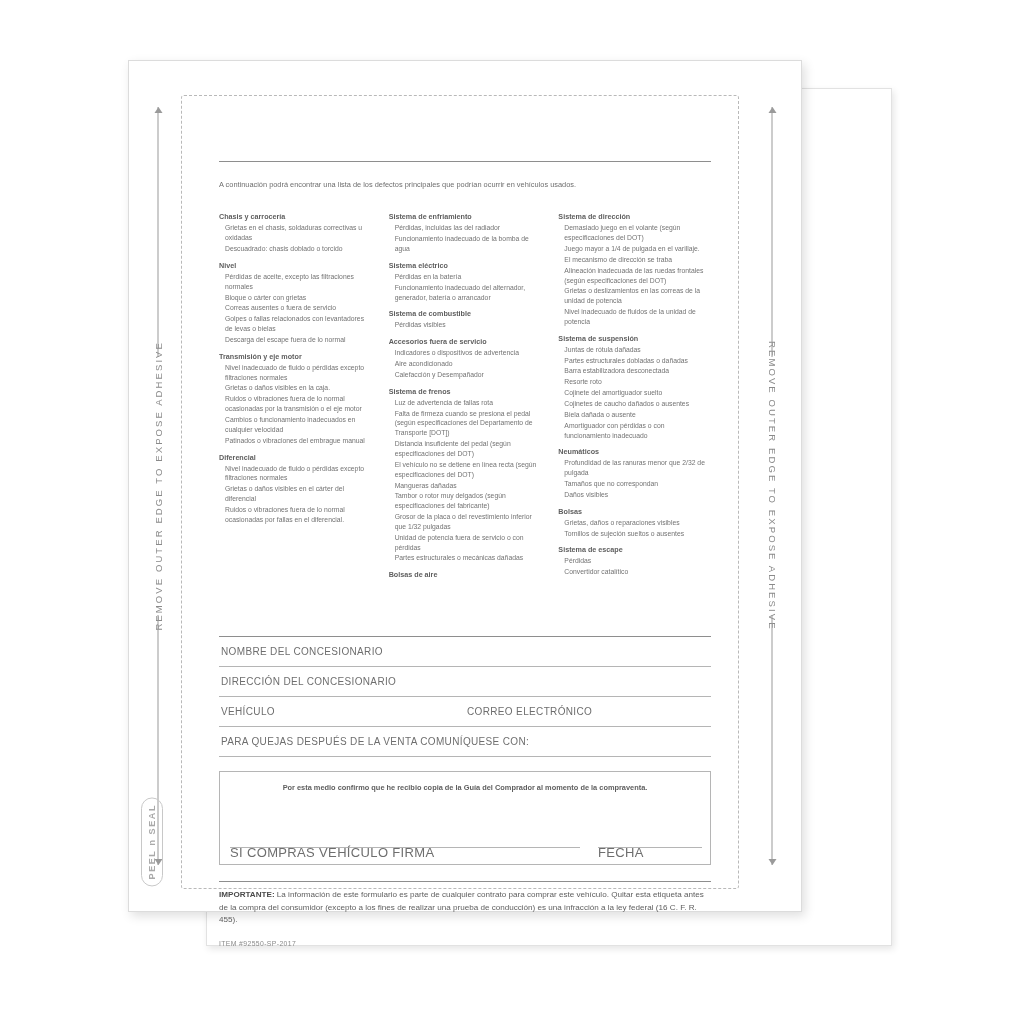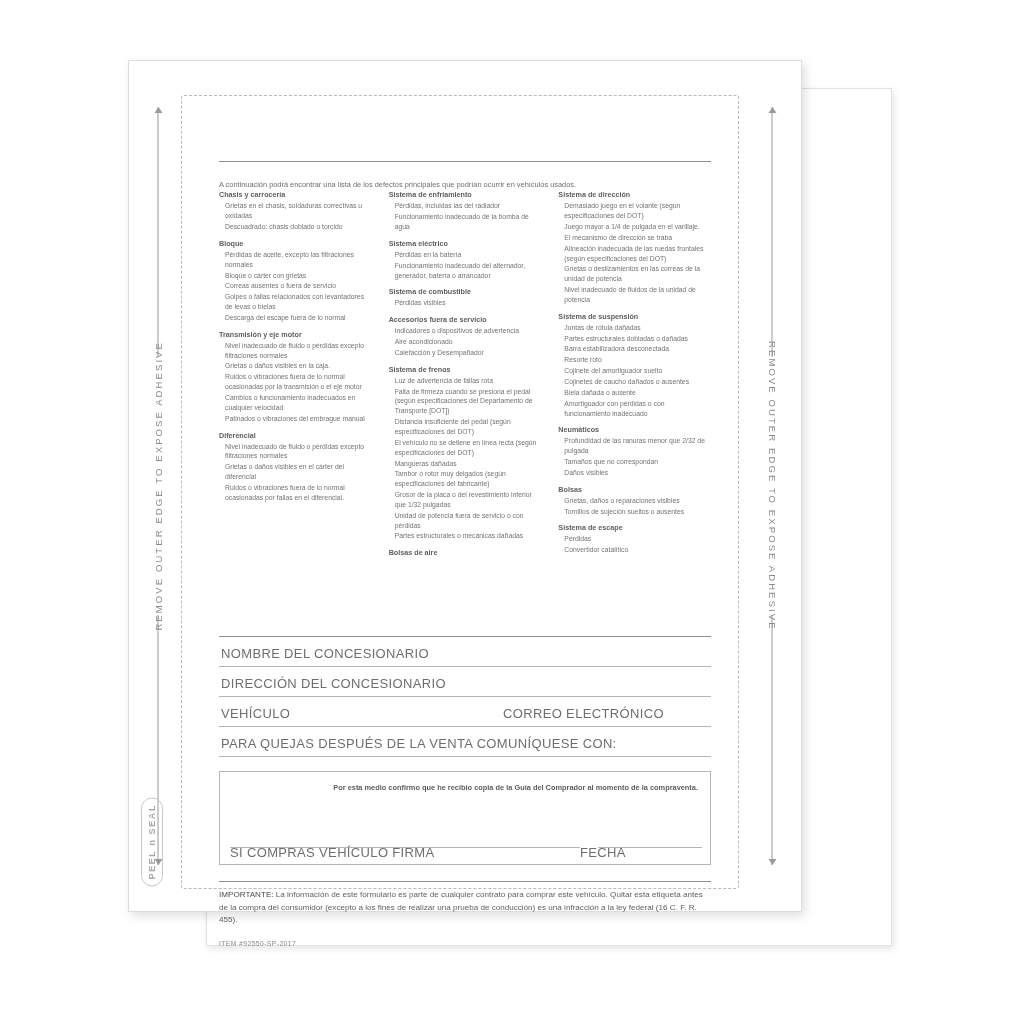--- a/index.html
+++ b/index.html
@@ -103,20 +103,21 @@
     left:90px; top:100px;
     width:492px;
   }
   .rule-top{
     border-top:1.6px solid #8e8e8e;
     margin-bottom:18px;
   }
   .intro{
     font-size:7.4px;
     color:#6e6e6e;
+    margin-bottom:22px;
     line-height:1.4;
   }
   .cols{
     display:flex;
     gap:17px;
   }
   .col{ width:160px; }
   .grp{ margin-bottom:7px; }
   .grp-title{
     font-size:7.2px;
@@ -144,79 +145,78 @@
     width:492px;
   }
   .rule-mid{
     border-top:1.6px solid #8e8e8e;
     margin-bottom:0;
   }
   .field-row{
     position:relative;
     height:29px;
     border-bottom:1px solid #b5b5b5;
-    font-size:13px;
+    font-size:10px;
     color:#6e6e6e;
     letter-spacing:.35px;
   }
   .field-row .lbl{
     position:absolute;
     left:2px;
     top:9px;
   }
   .field-row .lbl2{
     position:absolute;
     left:248px;
     top:9px;
-    margin-left:36px;
   }
   .confirm-box{
     margin-top:14px;
     border:1px solid #b5b5b5;
     height:92px;
     position:relative;
   }
   .confirm-text{
     font-size:7.4px;
     font-weight:bold;
     color:#5e5e5e;
-    text-align:right;
+    text-align:center;
     padding:11px 12px 0;
     line-height:1.4;
   }
   .sig-line{
     position:absolute;
     bottom:16px;
     height:1px;
     background:#b5b5b5;
   }
   .sig-line.a{ left:10px; width:350px; }
   .sig-line.b{ left:378px; width:104px; }
   .sig-lbl{
     position:absolute;
     bottom:4px;
     font-size:13px;
     color:#6e6e6e;
     letter-spacing:.35px;
   }
   .sig-lbl.a{ left:10px; }
-  .sig-lbl.b{ left:360px; }
+  .sig-lbl.b{ left:378px; }
 
   .rule-bot{
     border-top:1.6px solid #8e8e8e;
     margin-top:16px;
     padding-top:7px;
   }
   .important{
     font-size:8.1px;
     line-height:1.55;
     color:#5e5e5e;
   }
   .important .kw{
-    font-weight:normal;
+    font-weight:bold;
     color:#4a4a4a;
   }
   .item-no{
     margin-top:13px;
     font-size:6.8px;
     color:#8a8a8a;
     letter-spacing:.4px;
   }
 </style>
 </head>
@@ -260,21 +260,21 @@
 
       <div class="col">
         <div class="grp">
           <div class="grp-title">Chasis y carrocería</div>
           <ul>
             <li>Grietas en el chasis, soldaduras correctivas u oxidadas</li>
             <li>Descuadrado: chasis doblado o torcido</li>
           </ul>
         </div>
         <div class="grp">
-          <div class="grp-title">Bloque</div>
+          <div class="grp-title">Nivel</div>
           <ul>
             <li>Pérdidas de aceite, excepto las filtraciones normales</li>
             <li>Bloque o cárter con grietas</li>
             <li>Correas ausentes o fuera de servicio</li>
             <li>Golpes o fallas relacionados con levantadores de levas o bielas</li>
             <li>Descarga del escape fuera de lo normal</li>
           </ul>
         </div>
         <div class="grp">
           <div class="grp-title">Transmisión y eje motor</div>

